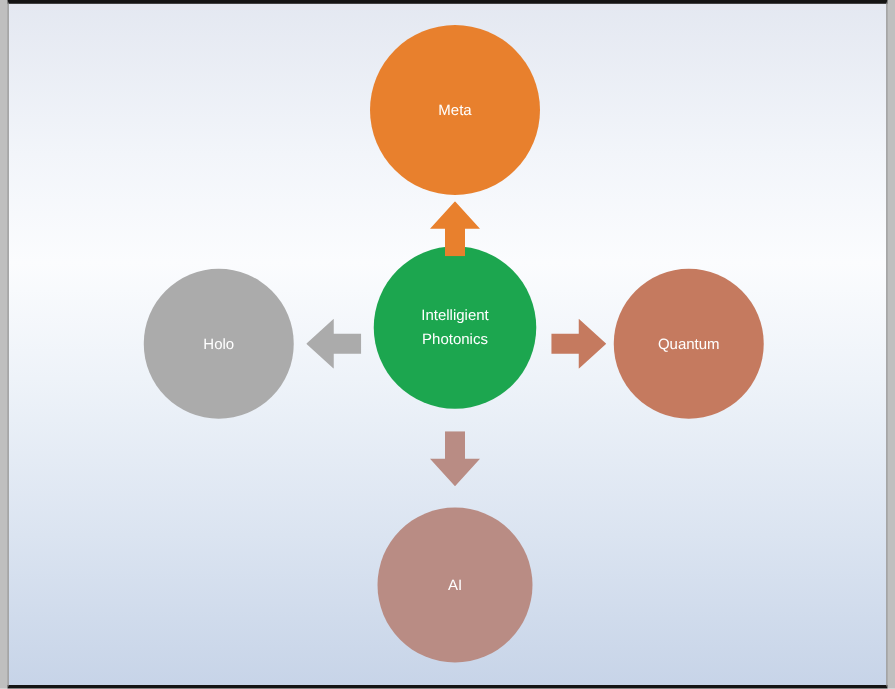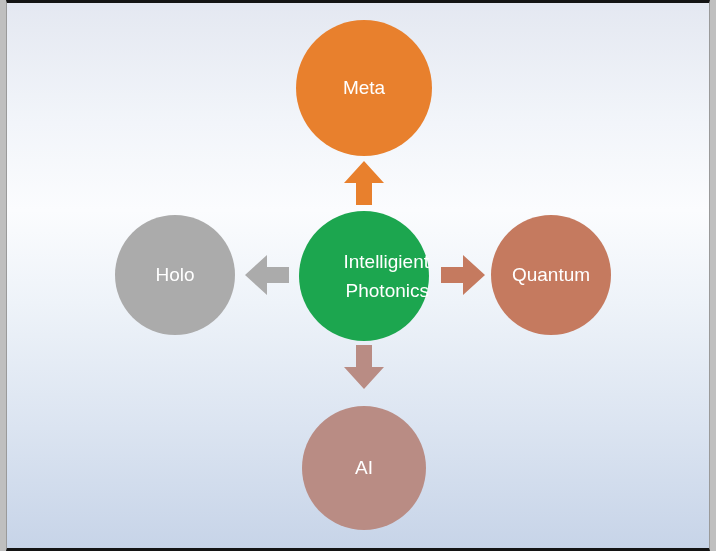--- a/index.html
+++ b/index.html
@@ -34,21 +34,21 @@
   }
   .node {
     position: absolute;
     border-radius: 50%;
     display: flex;
     flex-direction: column;
     align-items: center;
     justify-content: center;
     text-align: center;
     color: #ffffff;
-    font-size: 19px;
+    font-size: 12px;
     line-height: 1.55;
     cursor: default;
   }
   .node span { display: block; }
   .arrow {
     position: absolute;
     width: 44px;
     height: 40px;
   }
   .arrow svg { display: block; width: 44px; height: 40px; }
@@ -63,21 +63,21 @@
   <div id="slide">
 
     <div class="node" style="left: 289px; top: 17px; width: 136px; height: 136px; background-color: rgb(232, 128, 45);">
       <span>Meta</span>
     </div>
 
     <div class="node" style="left: 108px; top: 212px; width: 120px; height: 120px; background-color: rgb(171, 171, 171);">
       <span>Holo</span>
     </div>
 
-    <div class="node" style="left: 292px; top: 208px; width: 130px; height: 130px; background-color: rgb(28, 166, 79); align-items: flex-end;">
+    <div class="node" style="left: 292px; top: 194px; width: 130px; height: 130px; background-color: rgb(28, 166, 79);">
       <span>Intelligient</span>
       <span>Photonics</span>
     </div>
 
     <div class="node" style="left: 484px; top: 212px; width: 120px; height: 120px; background-color: rgb(197, 122, 95);">
       <span>Quantum</span>
     </div>
 
     <div class="node" style="left: 295px; top: 403px; width: 124px; height: 124px; background-color: rgb(185, 140, 132);">
       <span>AI</span>

